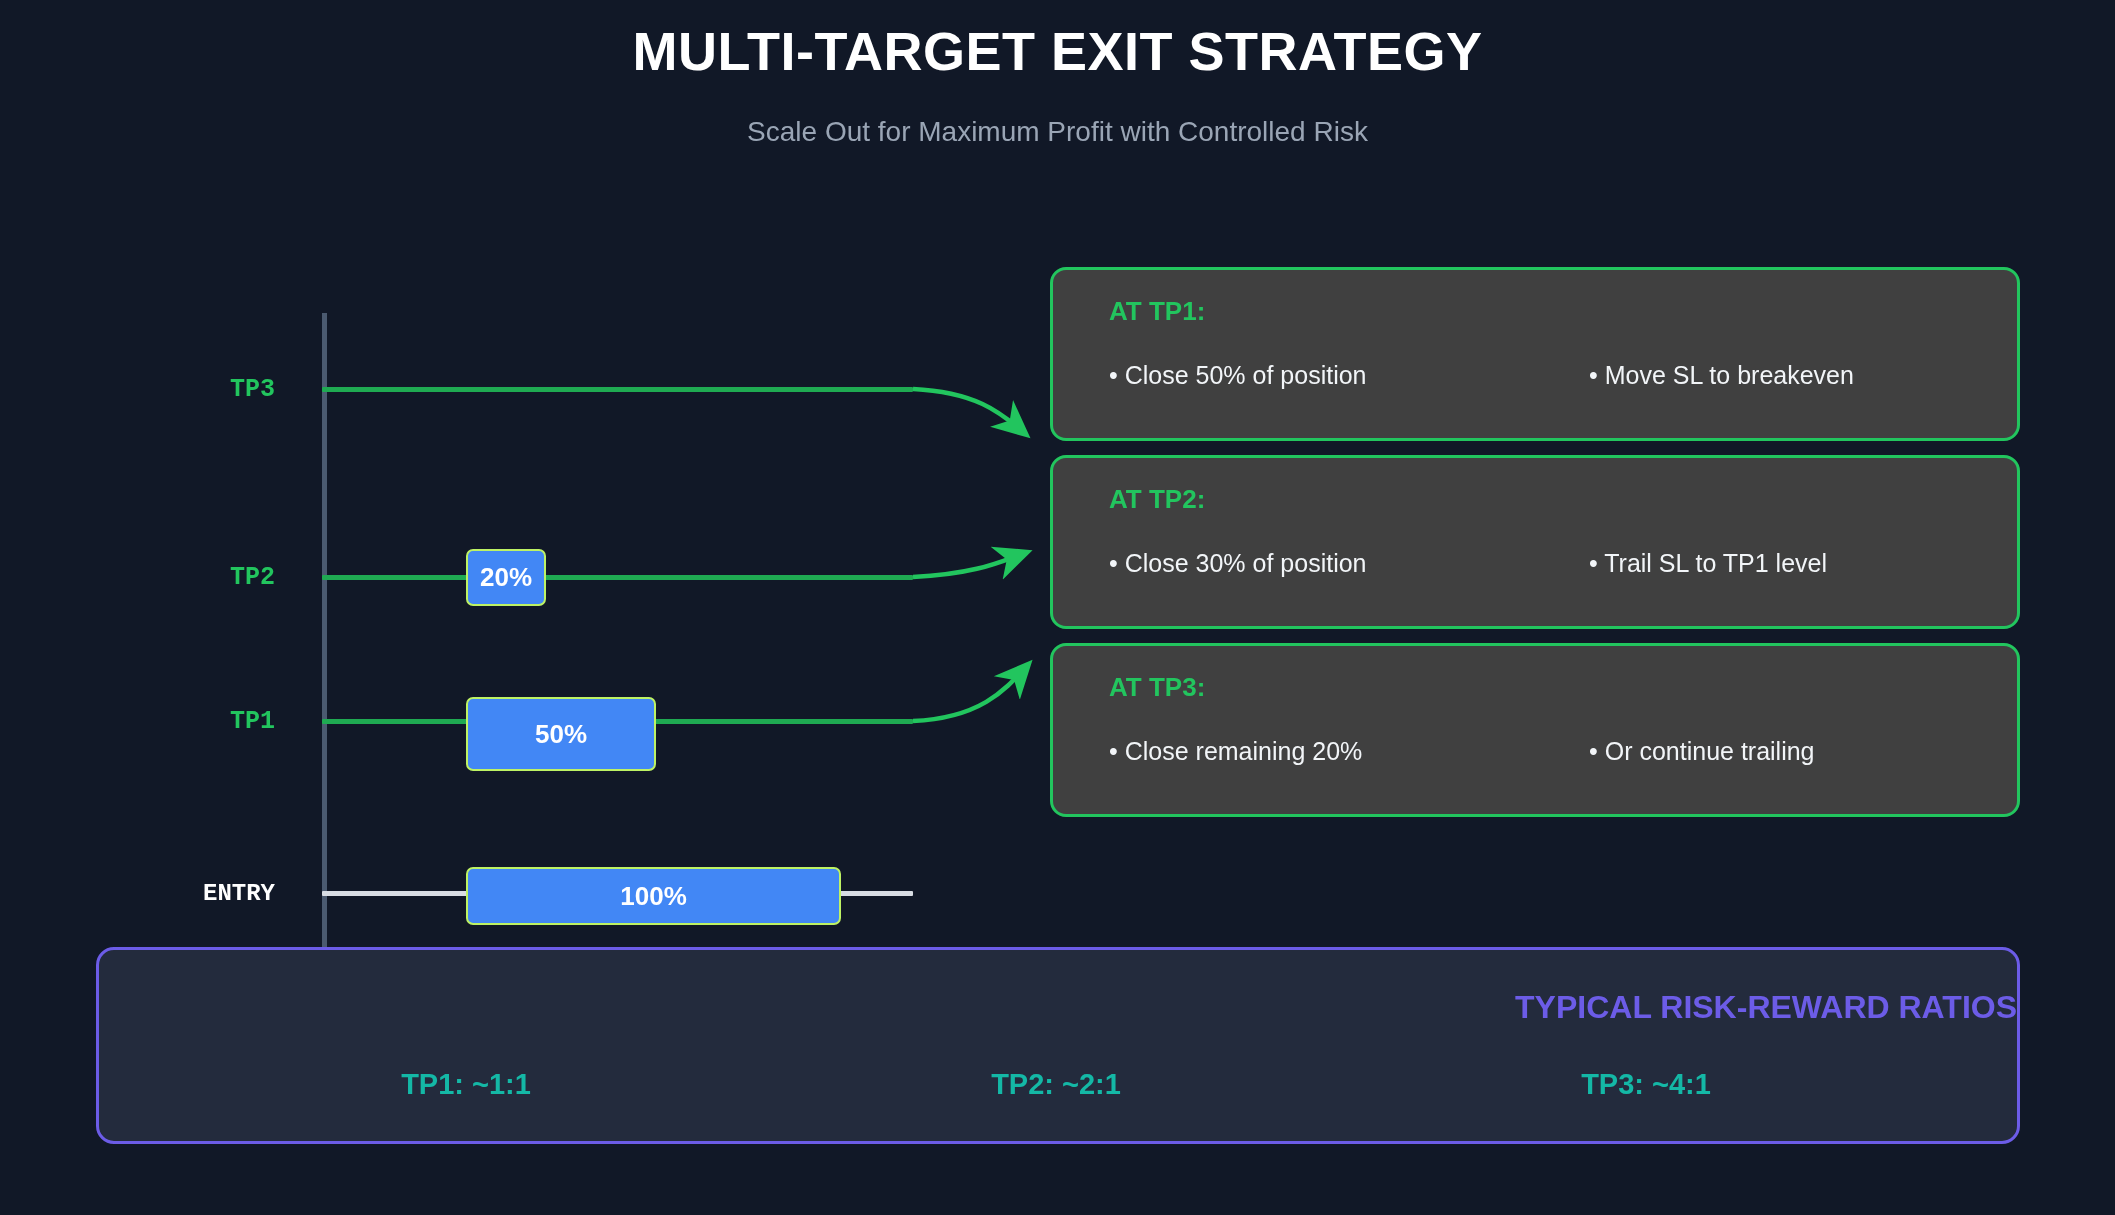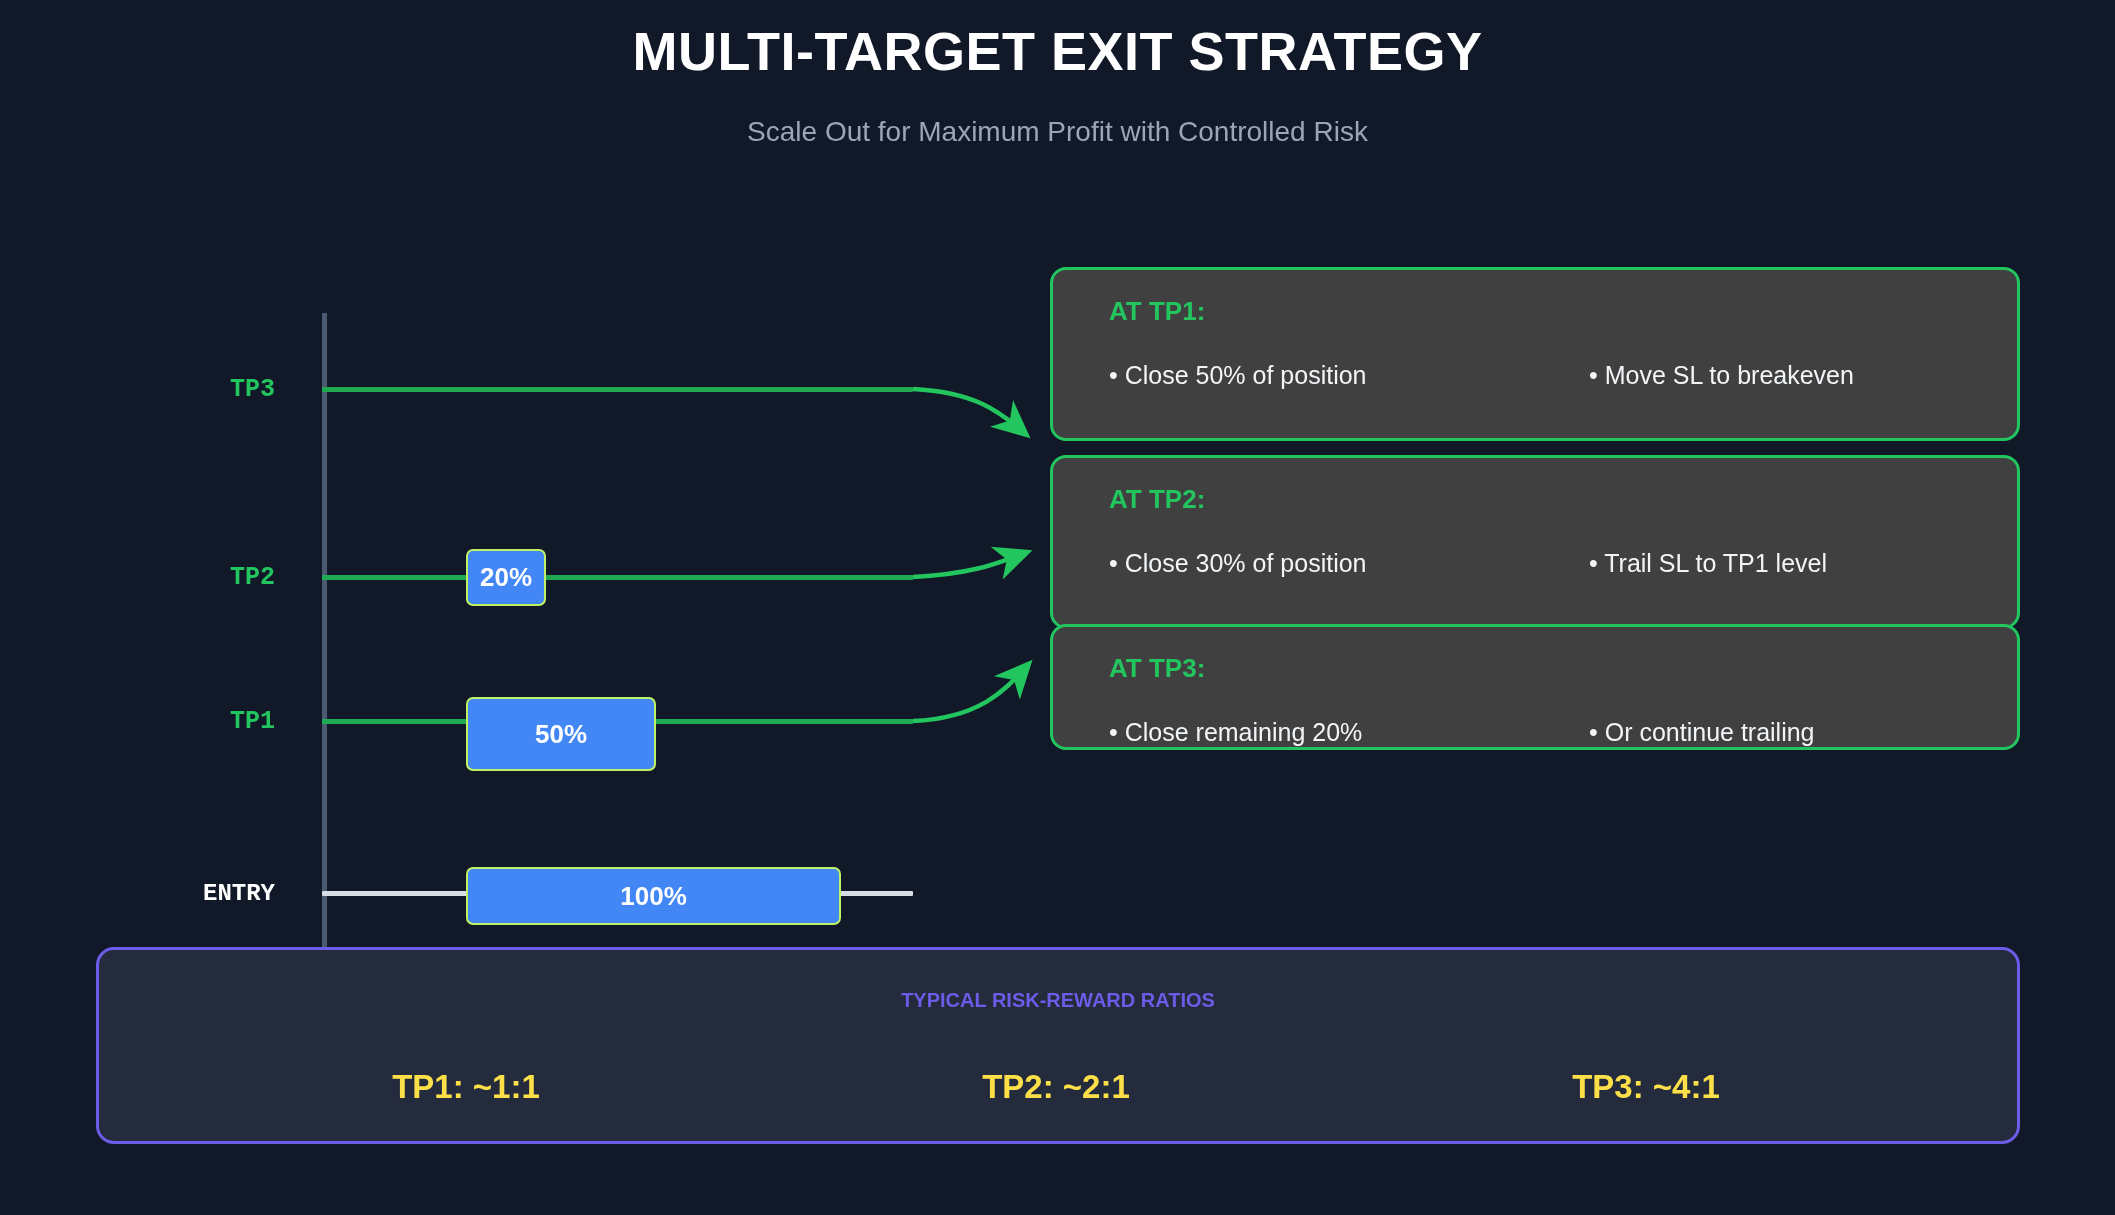--- a/index.html
+++ b/index.html
@@ -141,31 +141,31 @@
     background: #232b3d;
     border: 3px solid #6c5ce7;
     border-radius: 18px;
     box-sizing: border-box;
   }
   #risk-title {
     position: absolute;
     left: 0;
     top: 39px;
     width: 100%;
-    text-align: center;
+    text-align: right;
     color: #6c5ce7;
-    font-size: 20px;
+    font-size: 32px;
     font-weight: bold;
     font-family: "Liberation Sans", sans-serif;
   }
   .ratio-item {
     position: absolute;
     top: 118px;
-    color: #fde047;
-    font-size: 33px;
+    color: #14b8a6;
+    font-size: 29px;
     font-weight: bold;
     text-align: center;
     font-family: "Liberation Sans", sans-serif;
     white-space: nowrap;
   }
 </style>
 </head>
 <body>
 
 <div id="header">
@@ -225,21 +225,21 @@
   </div>
 
   <div class="action-box" style="left:1050px; top:455px; width:970px; height:174px;">
     <div class="action-title">AT TP2:</div>
     <div class="action-items">
       <div class="action-item">• Close 30% of position</div>
       <div class="action-item">• Trail SL to TP1 level</div>
     </div>
   </div>
 
-  <div class="action-box" style="left:1050px; top:624px; width:970px; height:126px;">
+  <div class="action-box" style="left:1050px; top:643px; width:970px; height:174px;">
     <div class="action-title">AT TP3:</div>
     <div class="action-items">
       <div class="action-item">• Close remaining 20%</div>
       <div class="action-item">• Or continue trailing</div>
     </div>
   </div>
 
 </div>
 
 <div id="risk-panel">

